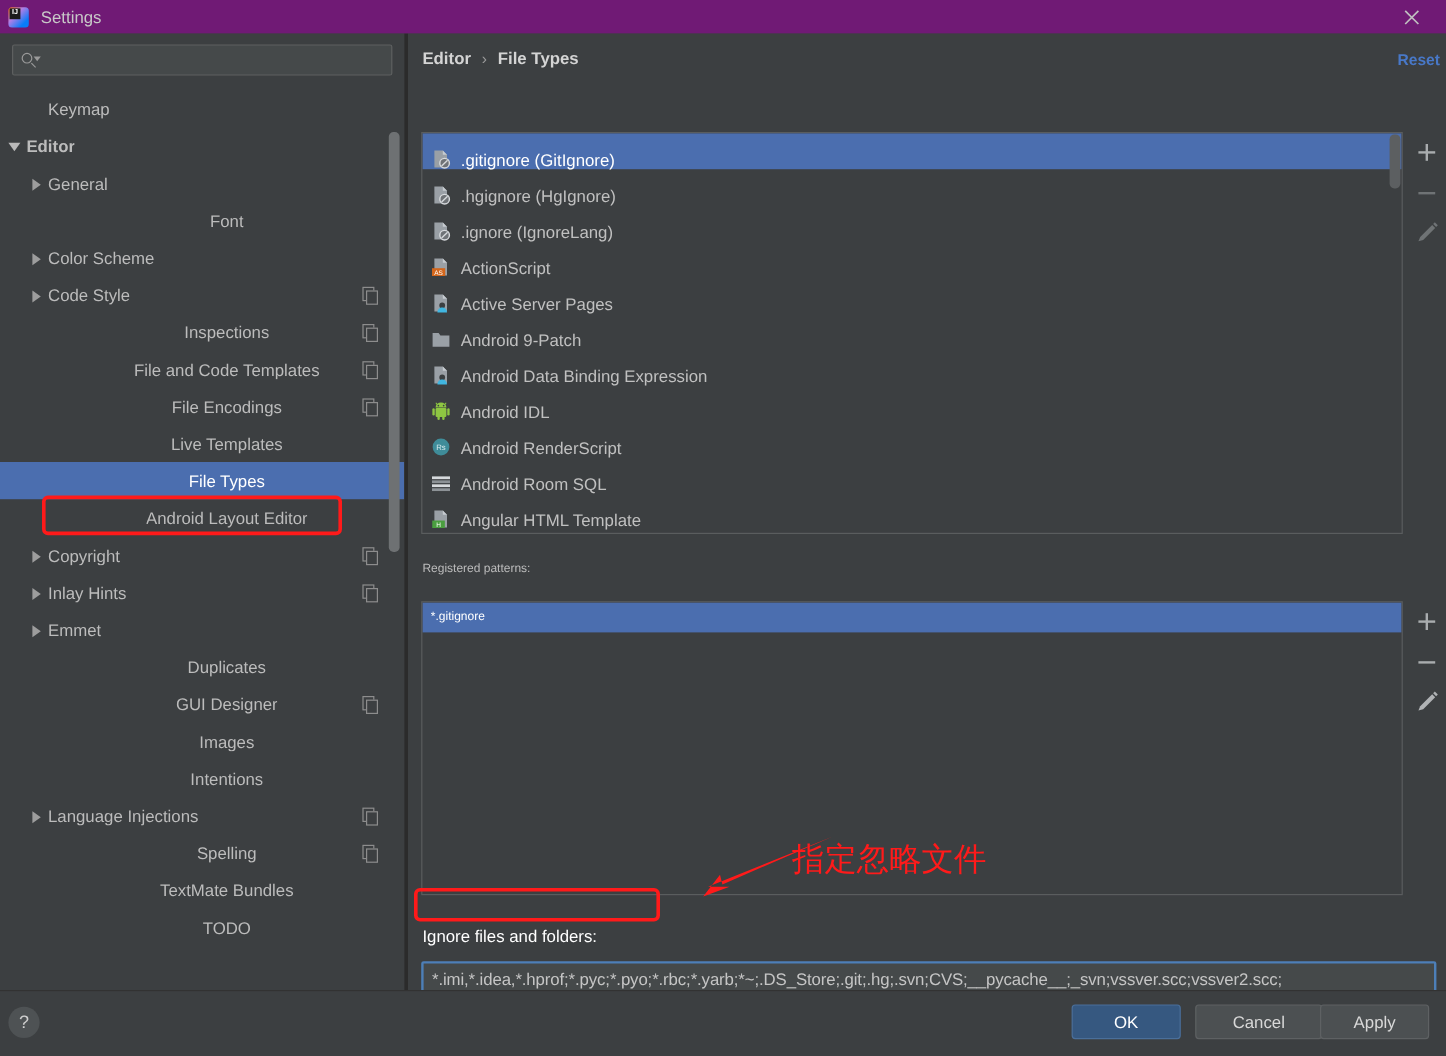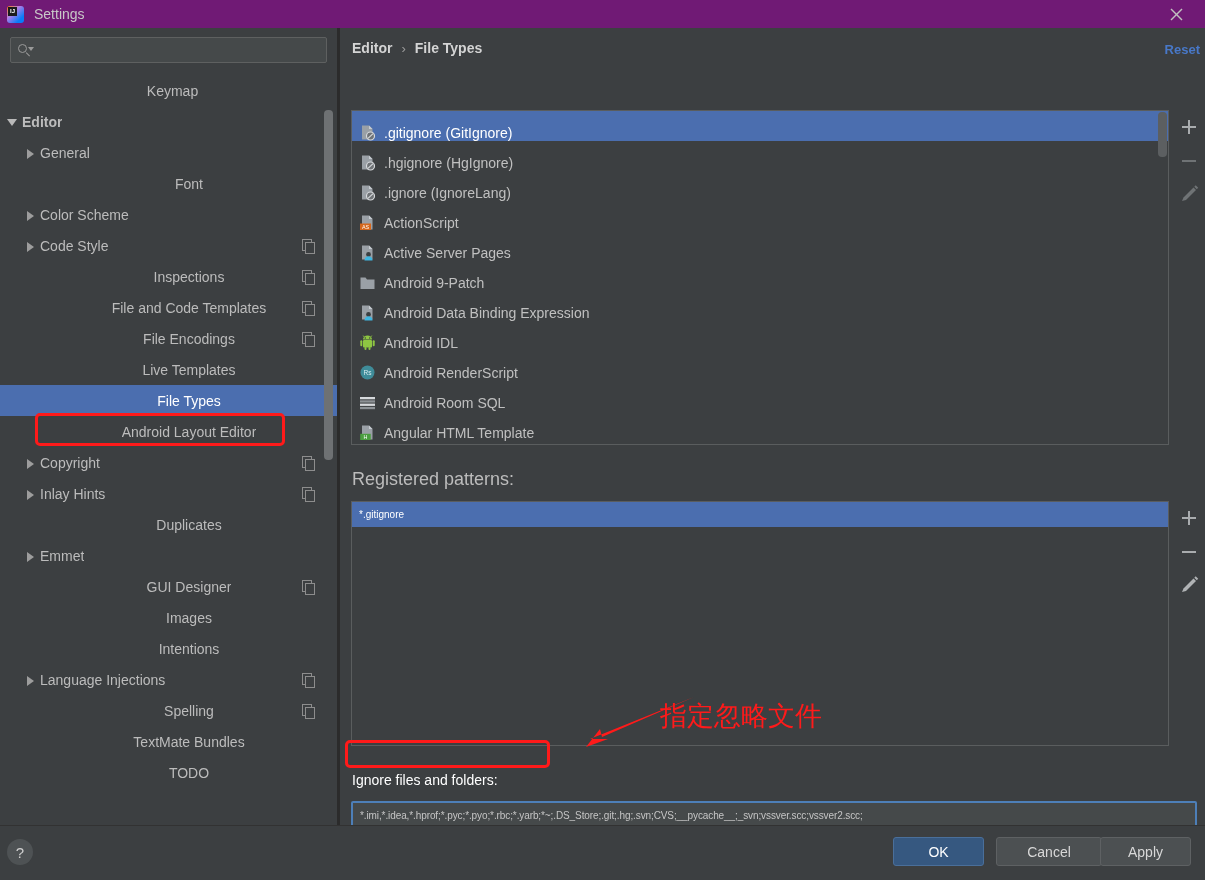--- a/index.html
+++ b/index.html
@@ -99,21 +99,21 @@
     border:1.3px solid #8d8d8d; background:#3c3f41;
   }
   .copy-ico::after {
     content:""; position:absolute; left:3px; top:3px; width:8px; height:10px;
     border:1.3px solid #8d8d8d; background:#3c3f41;
   }
   .lvl0 { padding-left: 4px; font-weight: bold; }
   .lvl0 .tree-label { font-weight: bold; }
   .lvl1 { padding-left: 22px; }
   .lvl1-noarrow { padding-left: 41px; justify-content: center; }
-  .lvl0-noarrow { padding-left: 8px; justify-content: center; }
+  .lvl0-noarrow { padding-left: 40px; }
 
   .left-scroll {
     position: absolute; left: 324px; top: 82px; width: 9px; height: 350px;
     background: #6e7173; border-radius: 4px;
   }
 
   
   .vdivider {
     position: absolute; left: 337px; top: 28px; width: 3px; height: 797px;
     background: #2b2b2b;
@@ -127,21 +127,21 @@
   .breadcrumb {
     position: absolute; left: 12px; top: 12px; font-size: 14px;
     color: #d4d4d4; font-weight: bold; display: flex; align-items: center;
   }
   .bc-sep { margin: 0 9px; color: #9a9a9a; font-weight: normal; font-size: 13px; }
   .reset-link {
     position: absolute; right: 5px; top: 14px; font-size: 13px;
     color: #4878c8; font-weight: bold;
   }
 
-  .sec-label { position: absolute; font-size: 18px; color: #bcbcbc; }
+  .sec-label { position: absolute; font-size: 10px; color: #bcbcbc; }
 
   .list-box {
     position: absolute; background: #3c3f41;
     border: 1px solid #5a5d5e; overflow: hidden;
   }
   #recognized-box { left: 11px; top: 82px; width: 818px; height: 335px; }
   .file-row {
     height: 30px; display: flex; align-items: flex-end; padding-left: 7px;
     font-size: 14px; color: #c0c0c0; white-space: nowrap;
   }
@@ -180,21 +180,21 @@
   .minus-ico.active::before { background: #a9acae; }
 
   
   .ignore-label { position: absolute; left: 12px; top: 744px; font-size: 14px; color: #ffffff; }
   .ignore-field {
     position: absolute; left: 11px; top: 773px; width: 846px; height: 29px;
     background: #45494a; border: 2px solid #4d7fb8; border-radius: 2px;
     display: flex; align-items: center; padding-left: 7px; overflow: hidden;
   }
   .ignore-text {
-    font-size: 10px; color: #c5c5c5; white-space: nowrap; letter-spacing: -0.1px;
+    font-size: 14px; color: #c5c5c5; white-space: nowrap; letter-spacing: -0.1px;
   }
 
   
   .bottom-bar {
     position: absolute; left: 0; top: 825px; width: 1205px; height: 55px;
     background: #3c3f41; border-top: 1px solid #323232;
   }
   .help-btn {
     position: absolute; left: 7px; top: 13px; width: 26px; height: 26px;
     border-radius: 50%; background: #4e5254; color: #cfcfcf;
@@ -302,26 +302,26 @@
           <div class="tree-row lvl1">
             <span class="arrow right"></span>
             <span class="tree-label">Copyright</span>
             <span class="copy-ico"></span>
           </div>
           <div class="tree-row lvl1">
             <span class="arrow right"></span>
             <span class="tree-label">Inlay Hints</span>
             <span class="copy-ico"></span>
           </div>
+          <div class="tree-row lvl1">
+            <span class="arrow right"></span>
+            <span class="tree-label">Emmet</span>
+          </div>
           <div class="tree-row lvl1-noarrow">
             <span class="tree-label">Duplicates</span>
-          </div>
-          <div class="tree-row lvl1">
-            <span class="arrow right"></span>
-            <span class="tree-label">Emmet</span>
           </div>
           <div class="tree-row lvl1-noarrow">
             <span class="tree-label">GUI Designer</span>
             <span class="copy-ico"></span>
           </div>
           <div class="tree-row lvl1-noarrow">
             <span class="tree-label">Images</span>
           </div>
           <div class="tree-row lvl1-noarrow">
             <span class="tree-label">Intentions</span>

